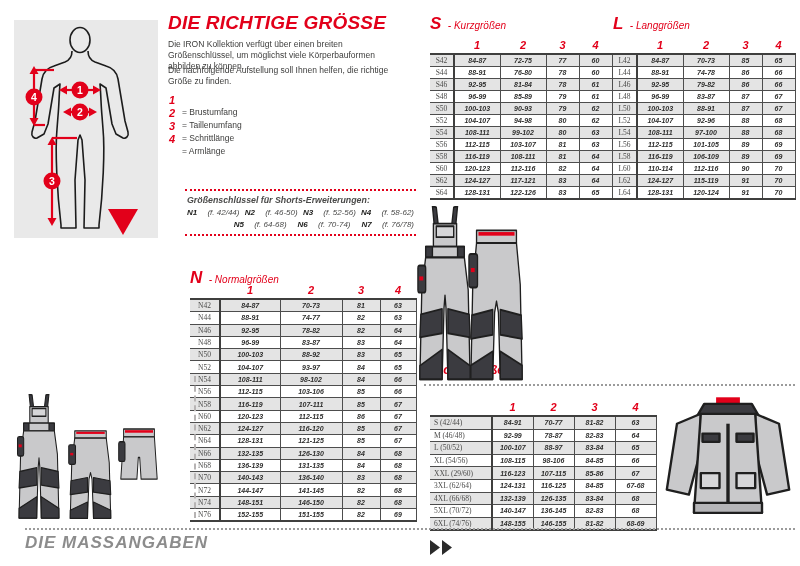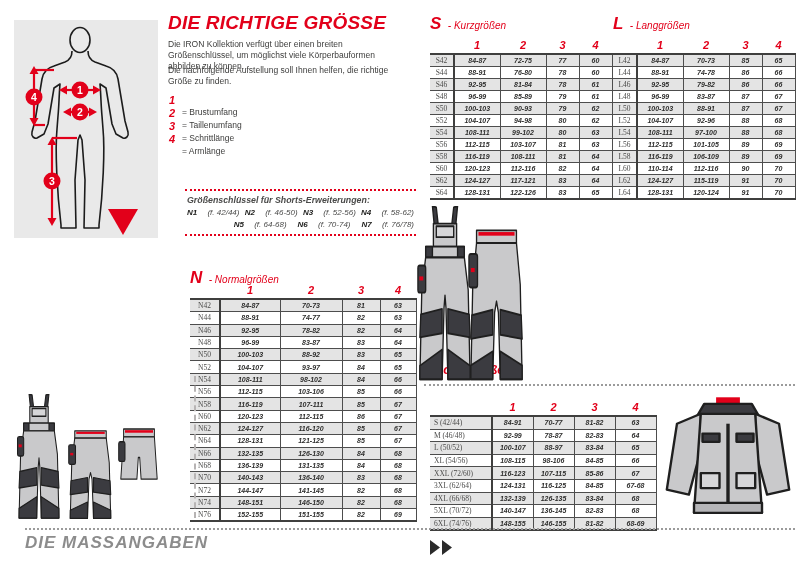--- a/index.html
+++ b/index.html
@@ -603,21 +603,21 @@
           <td>65</td>
         </tr>
         <tr>
           <td class="rowlabel">XL (54/56)</td>
           <td>108-115</td>
           <td>98-106</td>
           <td>84-85</td>
           <td>66</td>
         </tr>
         <tr>
-          <td class="rowlabel">XXL (72/60)</td>
+          <td class="rowlabel">XXL (29/60)</td>
           <td>116-123</td>
           <td>107-115</td>
           <td>85-86</td>
           <td>67</td>
         </tr>
         <tr>
           <td class="rowlabel">3XL (62/64)</td>
           <td>124-131</td>
           <td>116-125</td>
           <td>84-85</td>

